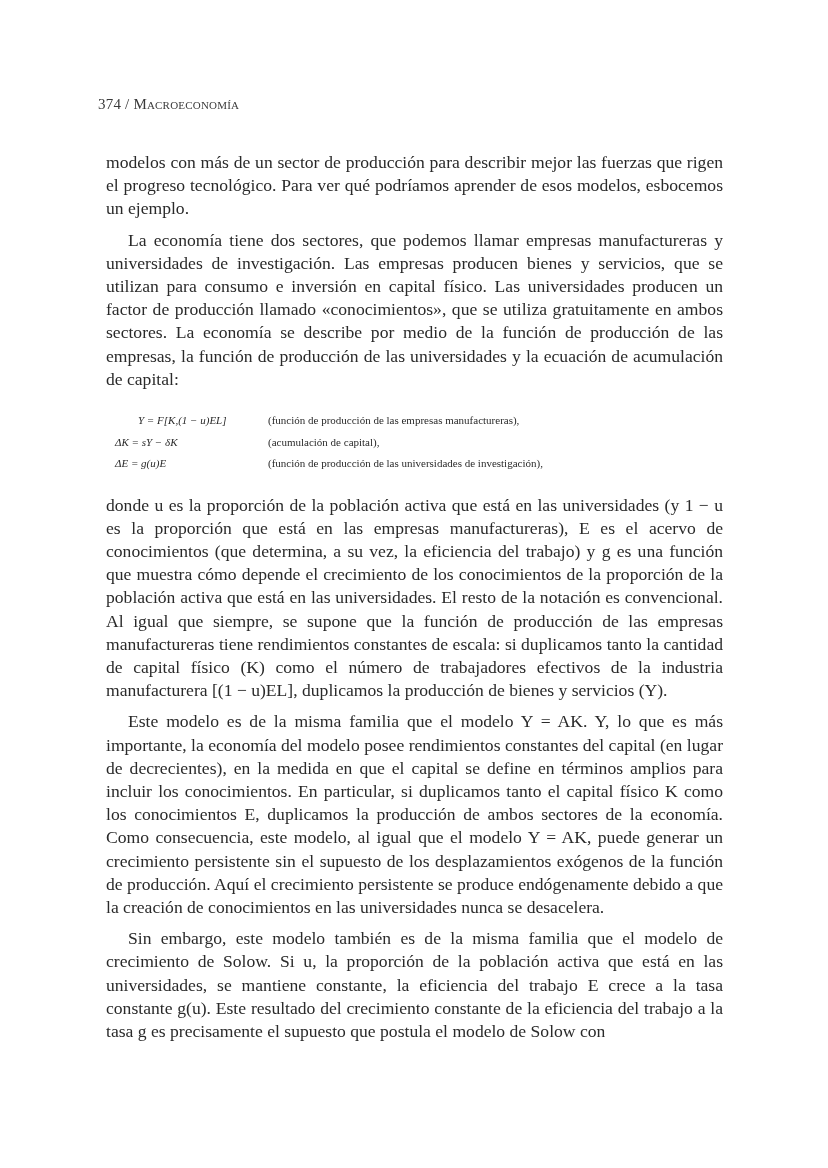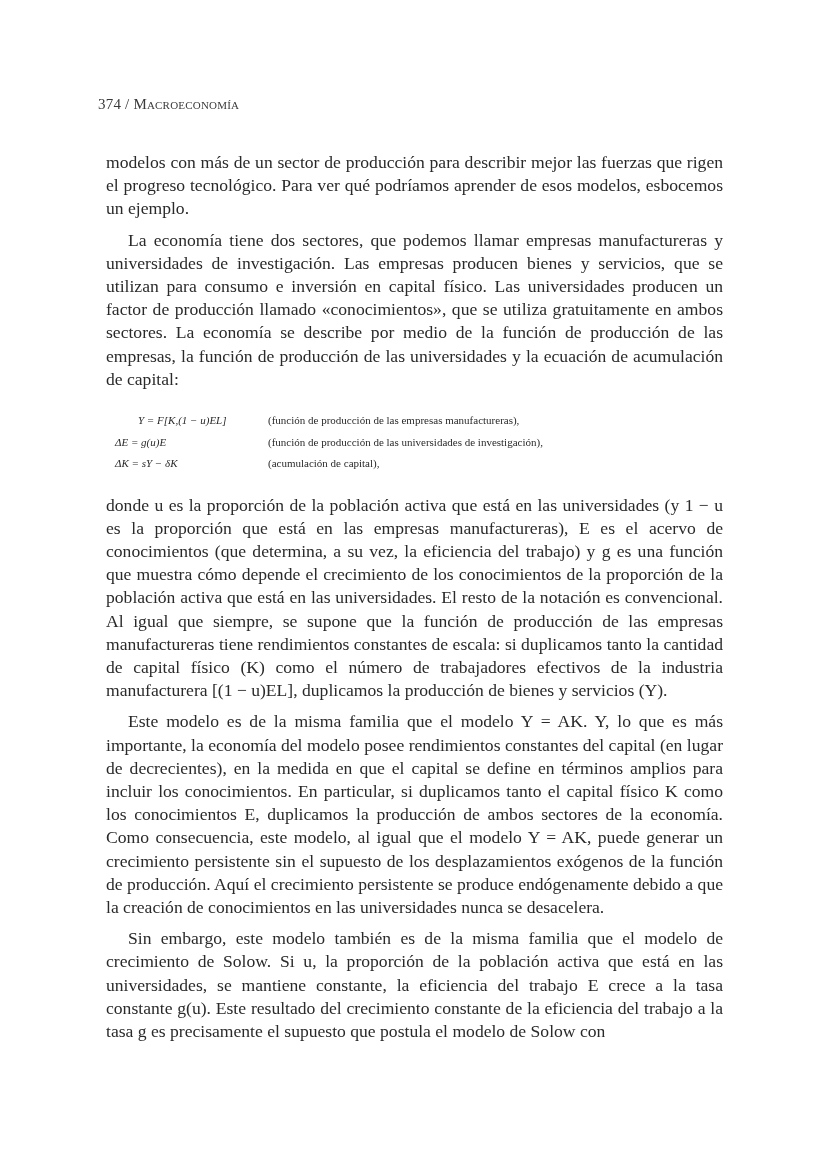--- a/index.html
+++ b/index.html
@@ -29,25 +29,25 @@
 <div class="body">
   <p>modelos con más de un sector de producción para describir mejor las fuerzas que rigen el progreso tecnológico. Para ver qué podríamos aprender de esos modelos, esbocemos un ejemplo.</p>
   <p class="indent">La economía tiene dos sectores, que podemos llamar empresas manufactureras y universidades de investigación. Las empresas producen bienes y servicios, que se utilizan para consumo e inversión en capital físico. Las universidades producen un factor de producción llamado «conocimientos», que se utiliza gratuitamente en ambos sectores. La economía se describe por medio de la función de producción de las empresas, la función de producción de las universidades y la ecuación de acumulación de capital:</p>
 
   <div class="eq-block">
     <div class="eq-row">
       <span class="eq-lhs"><i>Y = F[K,(1 − u)EL]</i></span>
       <span class="eq-rhs">(función de producción de las empresas manufactureras),</span>
     </div>
     <div class="eq-row">
+      <span class="eq-lhs"><i>ΔK = sY − δK</i></span>
+      <span class="eq-rhs">(acumulación de capital),</span>
+    </div>
+    <div class="eq-row">
       <span class="eq-lhs"><i>ΔE = g(u)E</i></span>
       <span class="eq-rhs">(función de producción de las universidades de investigación),</span>
-    </div>
-    <div class="eq-row">
-      <span class="eq-lhs"><i>ΔK = sY − δK</i></span>
-      <span class="eq-rhs">(acumulación de capital),</span>
     </div>
   </div>
 
   <p>donde u es la proporción de la población activa que está en las universidades (y 1 − u es la proporción que está en las empresas manufactureras), E es el acervo de conocimientos (que determina, a su vez, la eficiencia del trabajo) y g es una función que muestra cómo depende el crecimiento de los conocimientos de la proporción de la población activa que está en las universidades. El resto de la notación es convencional. Al igual que siempre, se supone que la función de producción de las empresas manufactureras tiene rendimientos constantes de escala: si duplicamos tanto la cantidad de capital físico (K) como el número de trabajadores efectivos de la industria manufacturera [(1 − u)EL], duplicamos la producción de bienes y servicios (Y).</p>
   <p class="indent">Este modelo es de la misma familia que el modelo Y = AK. Y, lo que es más importante, la economía del modelo posee rendimientos constantes del capital (en lugar de decrecientes), en la medida en que el capital se define en términos amplios para incluir los conocimientos. En particular, si duplicamos tanto el capital físico K como los conocimientos E, duplicamos la producción de ambos sectores de la economía. Como consecuencia, este modelo, al igual que el modelo Y = AK, puede generar un crecimiento persistente sin el supuesto de los desplazamientos exógenos de la función de producción. Aquí el crecimiento persistente se produce endógenamente debido a que la creación de conocimientos en las universidades nunca se desacelera.</p>
   <p class="indent">Sin embargo, este modelo también es de la misma familia que el modelo de crecimiento de Solow. Si u, la proporción de la población activa que está en las universidades, se mantiene constante, la eficiencia del trabajo E crece a la tasa constante g(u). Este resultado del crecimiento constante de la eficiencia del trabajo a la tasa g es precisamente el supuesto que postula el modelo de Solow con</p>
 </div>
 
 </body></html>

